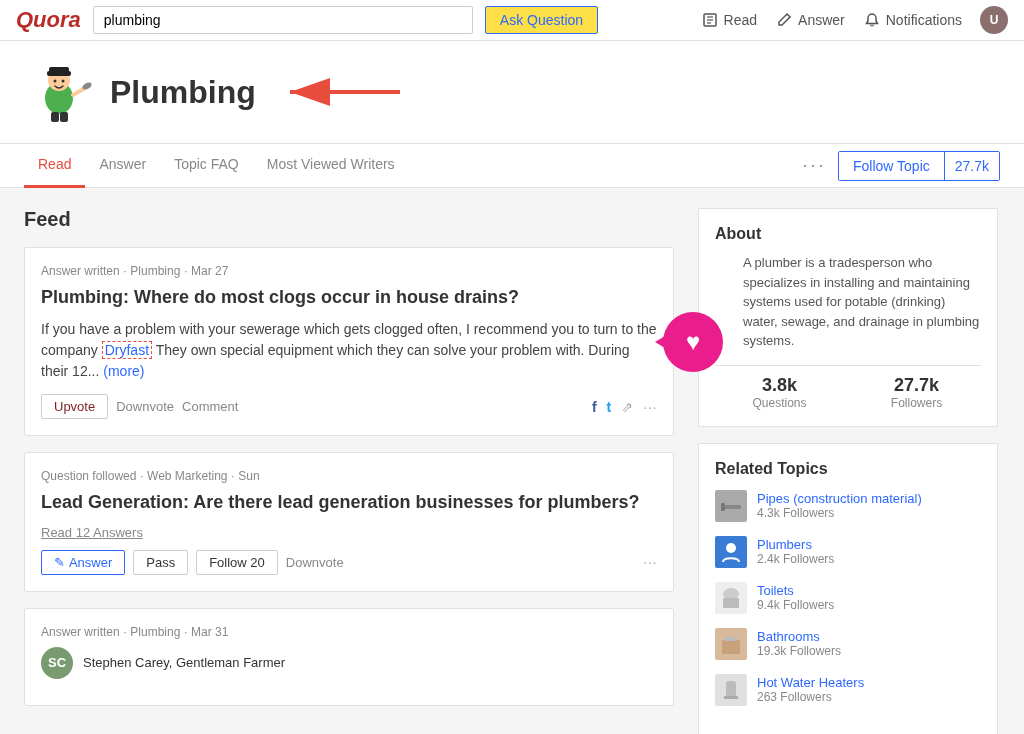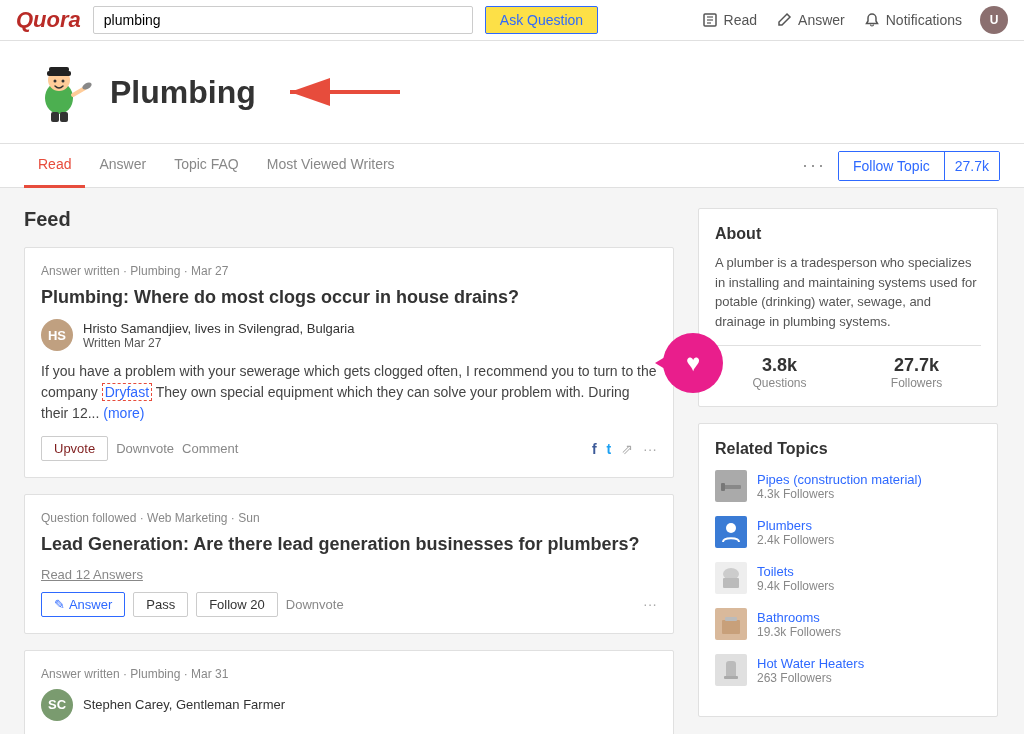--- a/index.html
+++ b/index.html
@@ -61,21 +61,21 @@
     .read-answers { font-size: 13px; color: #888; margin-bottom: 10px; text-decoration: underline; }
 
     
     .heart-bubble { position: absolute; right: -40px; top: 50%; transform: translateY(-50%); width: 60px; height: 60px; background: #e91e8c; border-radius: 50%; display: flex; align-items: center; justify-content: center; }
     .heart-bubble::after { content: ''; position: absolute; left: -8px; top: 50%; transform: translateY(-50%); border-right: 10px solid #e91e8c; border-top: 6px solid transparent; border-bottom: 6px solid transparent; }
     .heart-icon-inner { color: #fff; font-size: 24px; }
 
     
     .about-box { background: #fff; border: 1px solid #e0e0e0; border-radius: 2px; padding: 16px; margin-bottom: 16px; }
     .about-title { font-size: 16px; font-weight: bold; color: #333; margin-bottom: 10px; }
-    .about-desc { font-size: 13px; color: #555; line-height: 1.5; margin-bottom: 14px; }
+    .about-desc { font-size: 13px; color: #555; line-height: 1.5; margin-bottom: 14px; margin-left: 28px; }
     .stats-row { display: flex; gap: 8px; border-top: 1px solid #e0e0e0; padding-top: 9px; }
     .stat-item { flex: 1; text-align: center; }
     .stat-num { font-size: 18px; font-weight: bold; color: #333; }
     .stat-label { font-size: 12px; color: #888; }
 
     .related-box { background: #fff; border: 1px solid #e0e0e0; border-radius: 2px; padding: 16px; }
     .related-title { font-size: 16px; font-weight: bold; color: #333; margin-bottom: 12px; }
     .related-item { display: flex; align-items: center; gap: 10px; margin-bottom: 14px; cursor: pointer; }
     .related-icon { width: 32px; height: 32px; border-radius: 2px; background: #ddd; flex-shrink: 0; display: flex; align-items: center; justify-content: center; overflow: hidden; }
     .related-info { }
@@ -184,27 +184,20 @@
 </div>
 
 <div class="main-layout">
 
   <div class="feed-column">
     <div class="feed-title">Feed</div>
 
     <div class="feed-item" style="position:relative; overflow: visible;">
       <div class="feed-meta">Answer written · Plumbing · Mar 27</div>
       <div class="feed-question">Plumbing: Where do most clogs occur in house drains?</div>
-      <div class="answer-author">
-        <div class="author-avatar">HS</div>
-        <div>
-          <div class="author-name">Hristo Samandjiev, lives in Svilengrad, Bulgaria</div>
-          <div class="author-info">Written Mar 27</div>
-        </div>
-      </div>
       <div class="feed-body">
         <span>If you have a problem with your sewerage which gets clogged often, I recommend you to turn to the company </span><span class="dryfast-link">Dryfast</span><span> They own special equipment which they can solve your problem with. During their 12... </span><span class="more-link">(more)</span>
       </div>
       <div class="feed-actions">
         <button class="upvote-btn">Upvote</button>
         <span class="action-text">Downvote</span>
         <span class="action-text">Comment</span>
         <div class="social-icons">
           <span style="cursor:pointer; color:#3b5998; font-weight:bold; font-size:14px;">f</span>
           <span style="cursor:pointer; color:#1da1f2; font-weight:bold; font-size:14px;">t</span>

